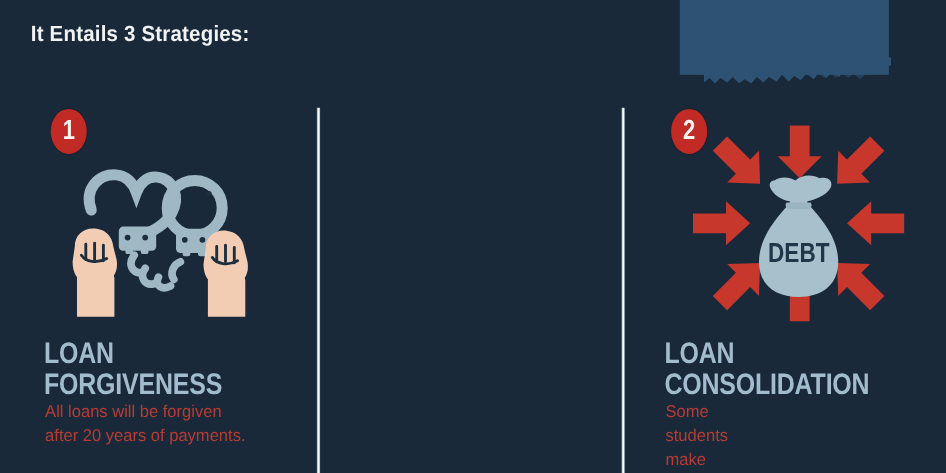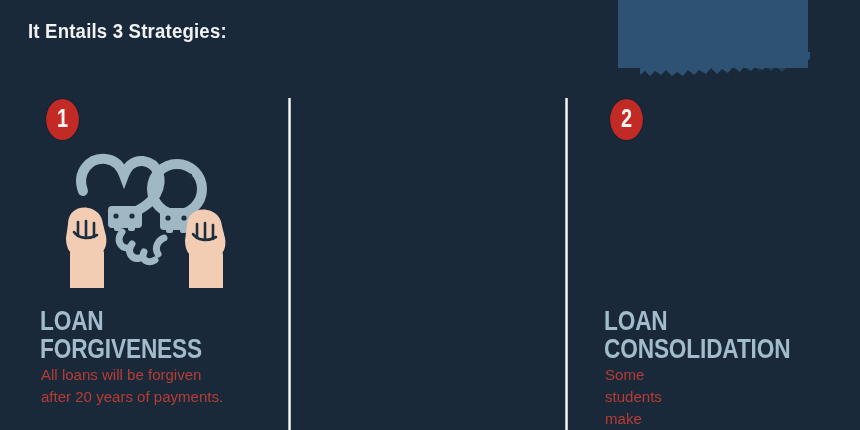--- a/index.html
+++ b/index.html
@@ -179,20 +179,49 @@
   <div class="strategy-body" id="body-1">All loans will be forgiven
 after 20 years of payments.</div>
 </div>
 
 <div class="column" id="col-2">
 
   <div class="badge" id="badge-2">
     <span>2</span>
   </div>
 
+  <div class="icon-area" id="icon-debt">
+    <svg viewBox="0 0 208 182" width="208" height="182">
+      <g fill="#c8372b">
+
+        <path d="M96 2 h18 v28 h11 L105 50 L85 30 h11 Z"></path>
+
+        <path d="M96 180 h18 v-28 h11 L105 132 L85 152 h11 Z"></path>
+
+        <path d="M8 82 v18 h30 v11 L60 91 L38 71 v11 Z"></path>
+
+        <path d="M200 82 v18 h-30 v11 L148 91 L170 71 v11 Z"></path>
+
+        <path d="M26 25 l13 -13 l21 21 l8 -8 l1 30 l-30 -1 l8 -8 Z"></path>
+
+        <path d="M182 25 l-13 -13 l-21 21 l-8 -8 l-1 30 l30 -1 l-8 -8 Z"></path>
+
+        <path d="M26 157 l13 13 l21 -21 l8 8 l1 -30 l-30 1 l8 8 Z"></path>
+
+        <path d="M182 157 l-13 13 l-21 -21 l-8 8 l-1 -30 l30 1 l-8 8 Z"></path>
+      </g>
+
+      <g>
+        <path fill="#a8c0cb" d="M82 52 C88 48 96 49 101 52 C107 47 116 46 123 50 C131 48 136 53 133 59 C129 66 118 70 112 71 L112 76 L96 76 L96 71 C88 70 80 64 78 58 C77 54 79 52 82 52 Z"></path>
+        <path fill="#a8c0cb" d="M95 74 C84 86 68 104 68 126 C68 148 84 158 104 158 C124 158 140 148 140 126 C140 104 124 86 113 74 Z"></path>
+        <path fill="#9ab4c0" d="M93 72 h22 c2 3 0 6 -3 6 h-16 c-3 0 -5 -3 -3 -6 Z"></path>
+      </g>
+      <text x="104" y="126" text-anchor="middle" font-family="'Liberation Sans',sans-serif" font-size="25" font-weight="bold" fill="#22364a" transform="scale(0.82,1) translate(23,0)">DEBT</text>
+    </svg>
+  </div>
 
   <div class="strategy-heading" id="heading-2">LOAN CONSOLIDATION</div>
   <div class="strategy-body" id="body-2">Some students make
 2 payments a month.</div>
 </div>
 
 <div class="column" id="col-3">
 
   
 

